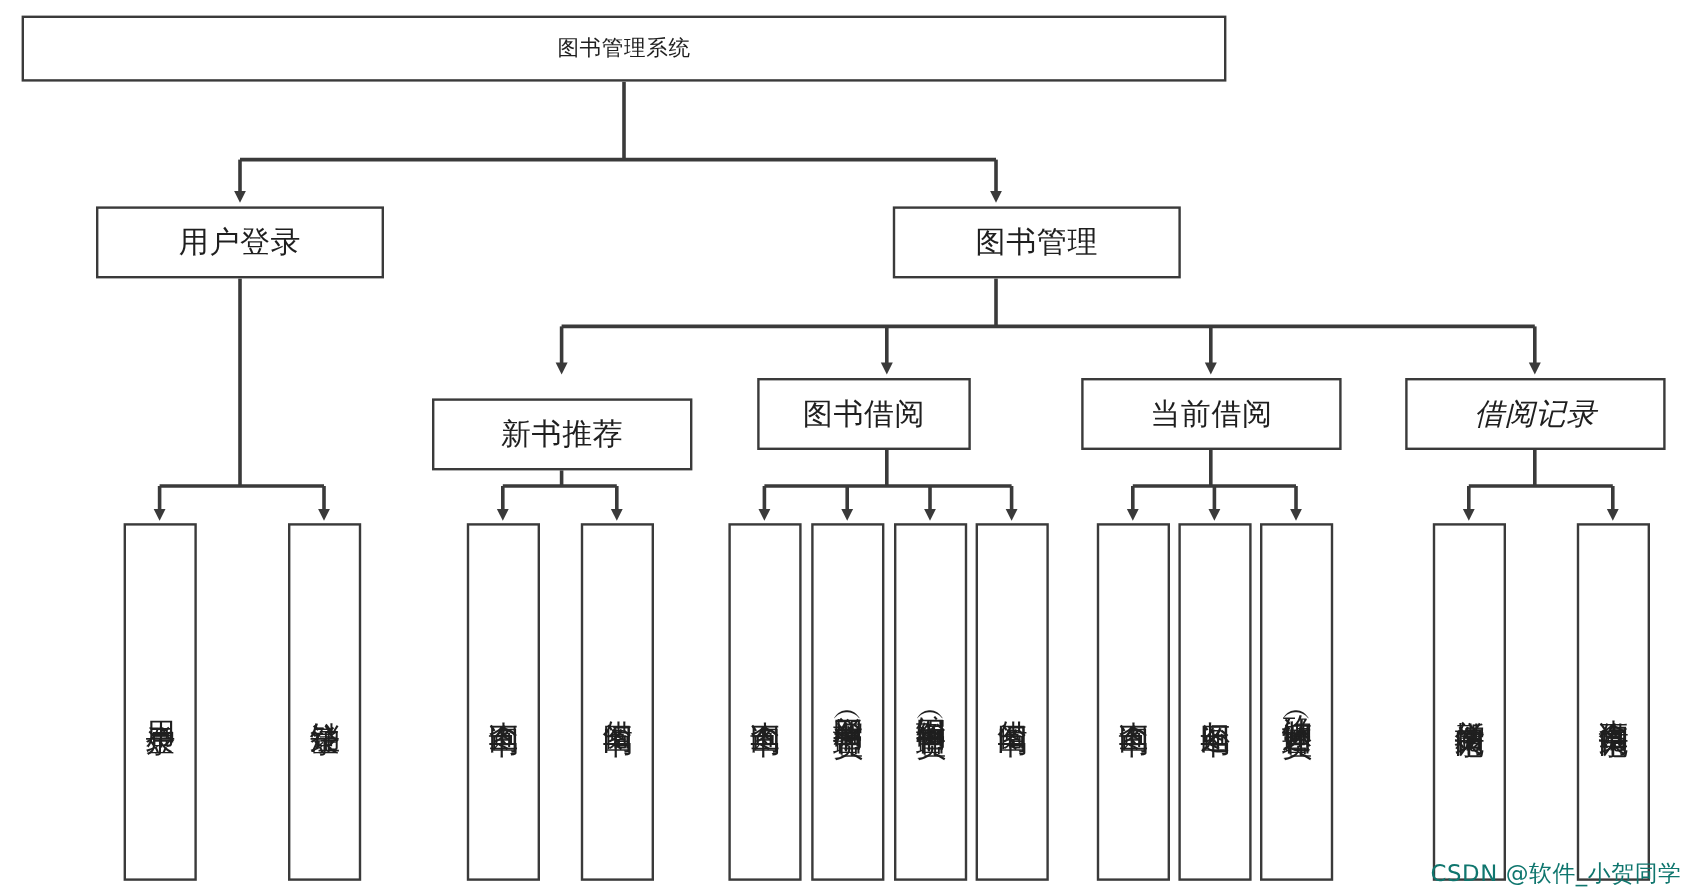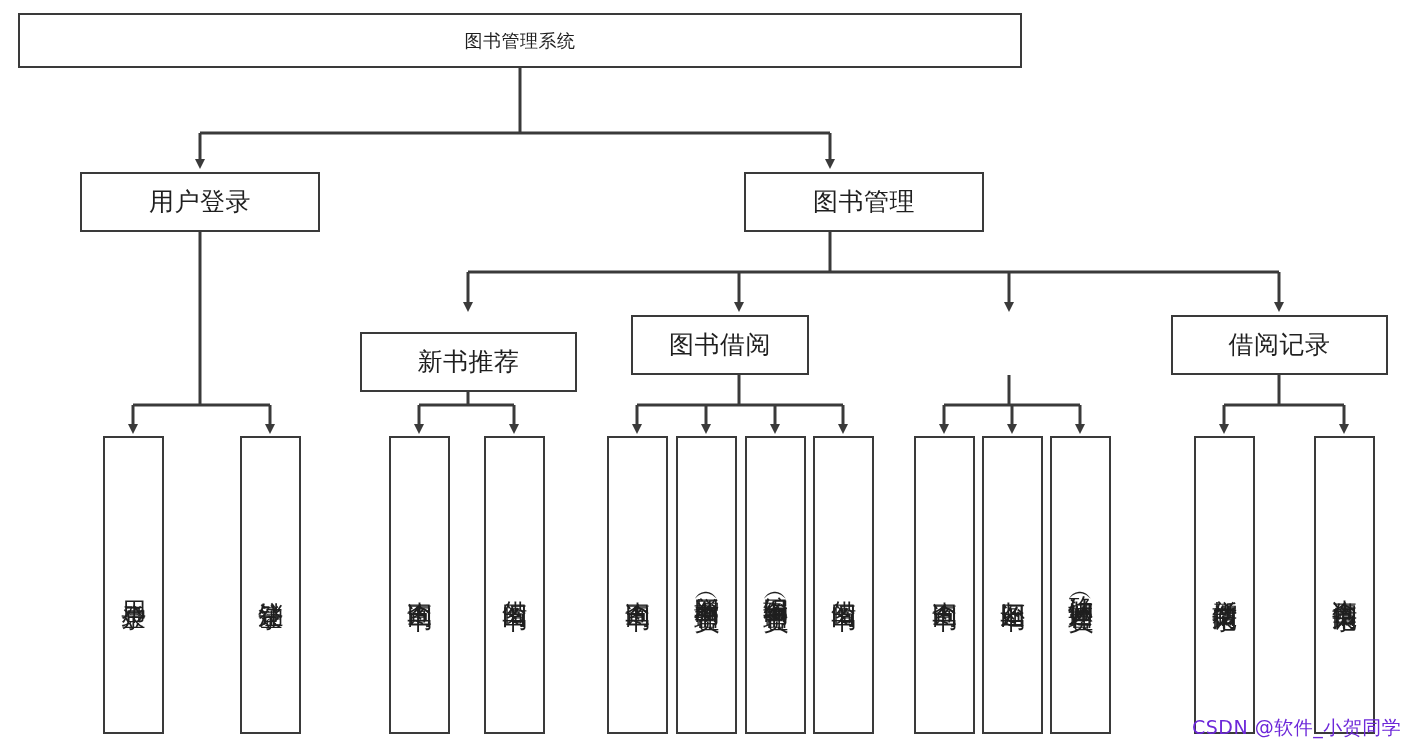--- a/index.html
+++ b/index.html
@@ -54,21 +54,21 @@
     justify-content: center;
   }
   .node.vert > span {
     writing-mode: vertical-rl;
     text-orientation: upright;
     white-space: nowrap;
   }
   .watermark {
     position: absolute;
     font-size: 19px;
-    color: #6d28d9;
+    color: #0f766e;
     white-space: nowrap;
     letter-spacing: 0.5px;
   }
 </style>
 </head>
 <body>
 
 <div id="canvas">
 
   <svg class="edges" viewBox="0 0 1405 747">
@@ -131,21 +131,24 @@
   <div class="node horiz" style="left:710px; top:172px; width:240px; height:60px;margin-left:34px;">
     <span>图书管理</span>
   </div>
 
   <div class="node horiz" style="left:360px; top:332px; width:217px; height:60px;">
     <span>新书推荐</span>
   </div>
   <div class="node horiz" style="left:631px; top:315px; width:178px; height:60px;">
     <span>图书借阅</span>
   </div>
-  <div class="node horiz" style="left:1171px; top:315px; width:217px; height:60px;">
+  <div class="node horiz" style="left:901px; top:315px; width:217px; height:60px;">
+    <span>当前借阅</span>
+  </div>
+  <div class="node horiz" style="left:1171px; top:315px; width:217px; height:60px;font-style:italic;">
     <span>借阅记录</span>
   </div>
 
   <div class="node vert" style="left:103px; top:436px; width:61px; height:298px;">
     <span>用户登录</span>
   </div>
   <div class="node vert" style="left:240px; top:436px; width:61px; height:298px;">
     <span>注销登录</span>
   </div>
 

